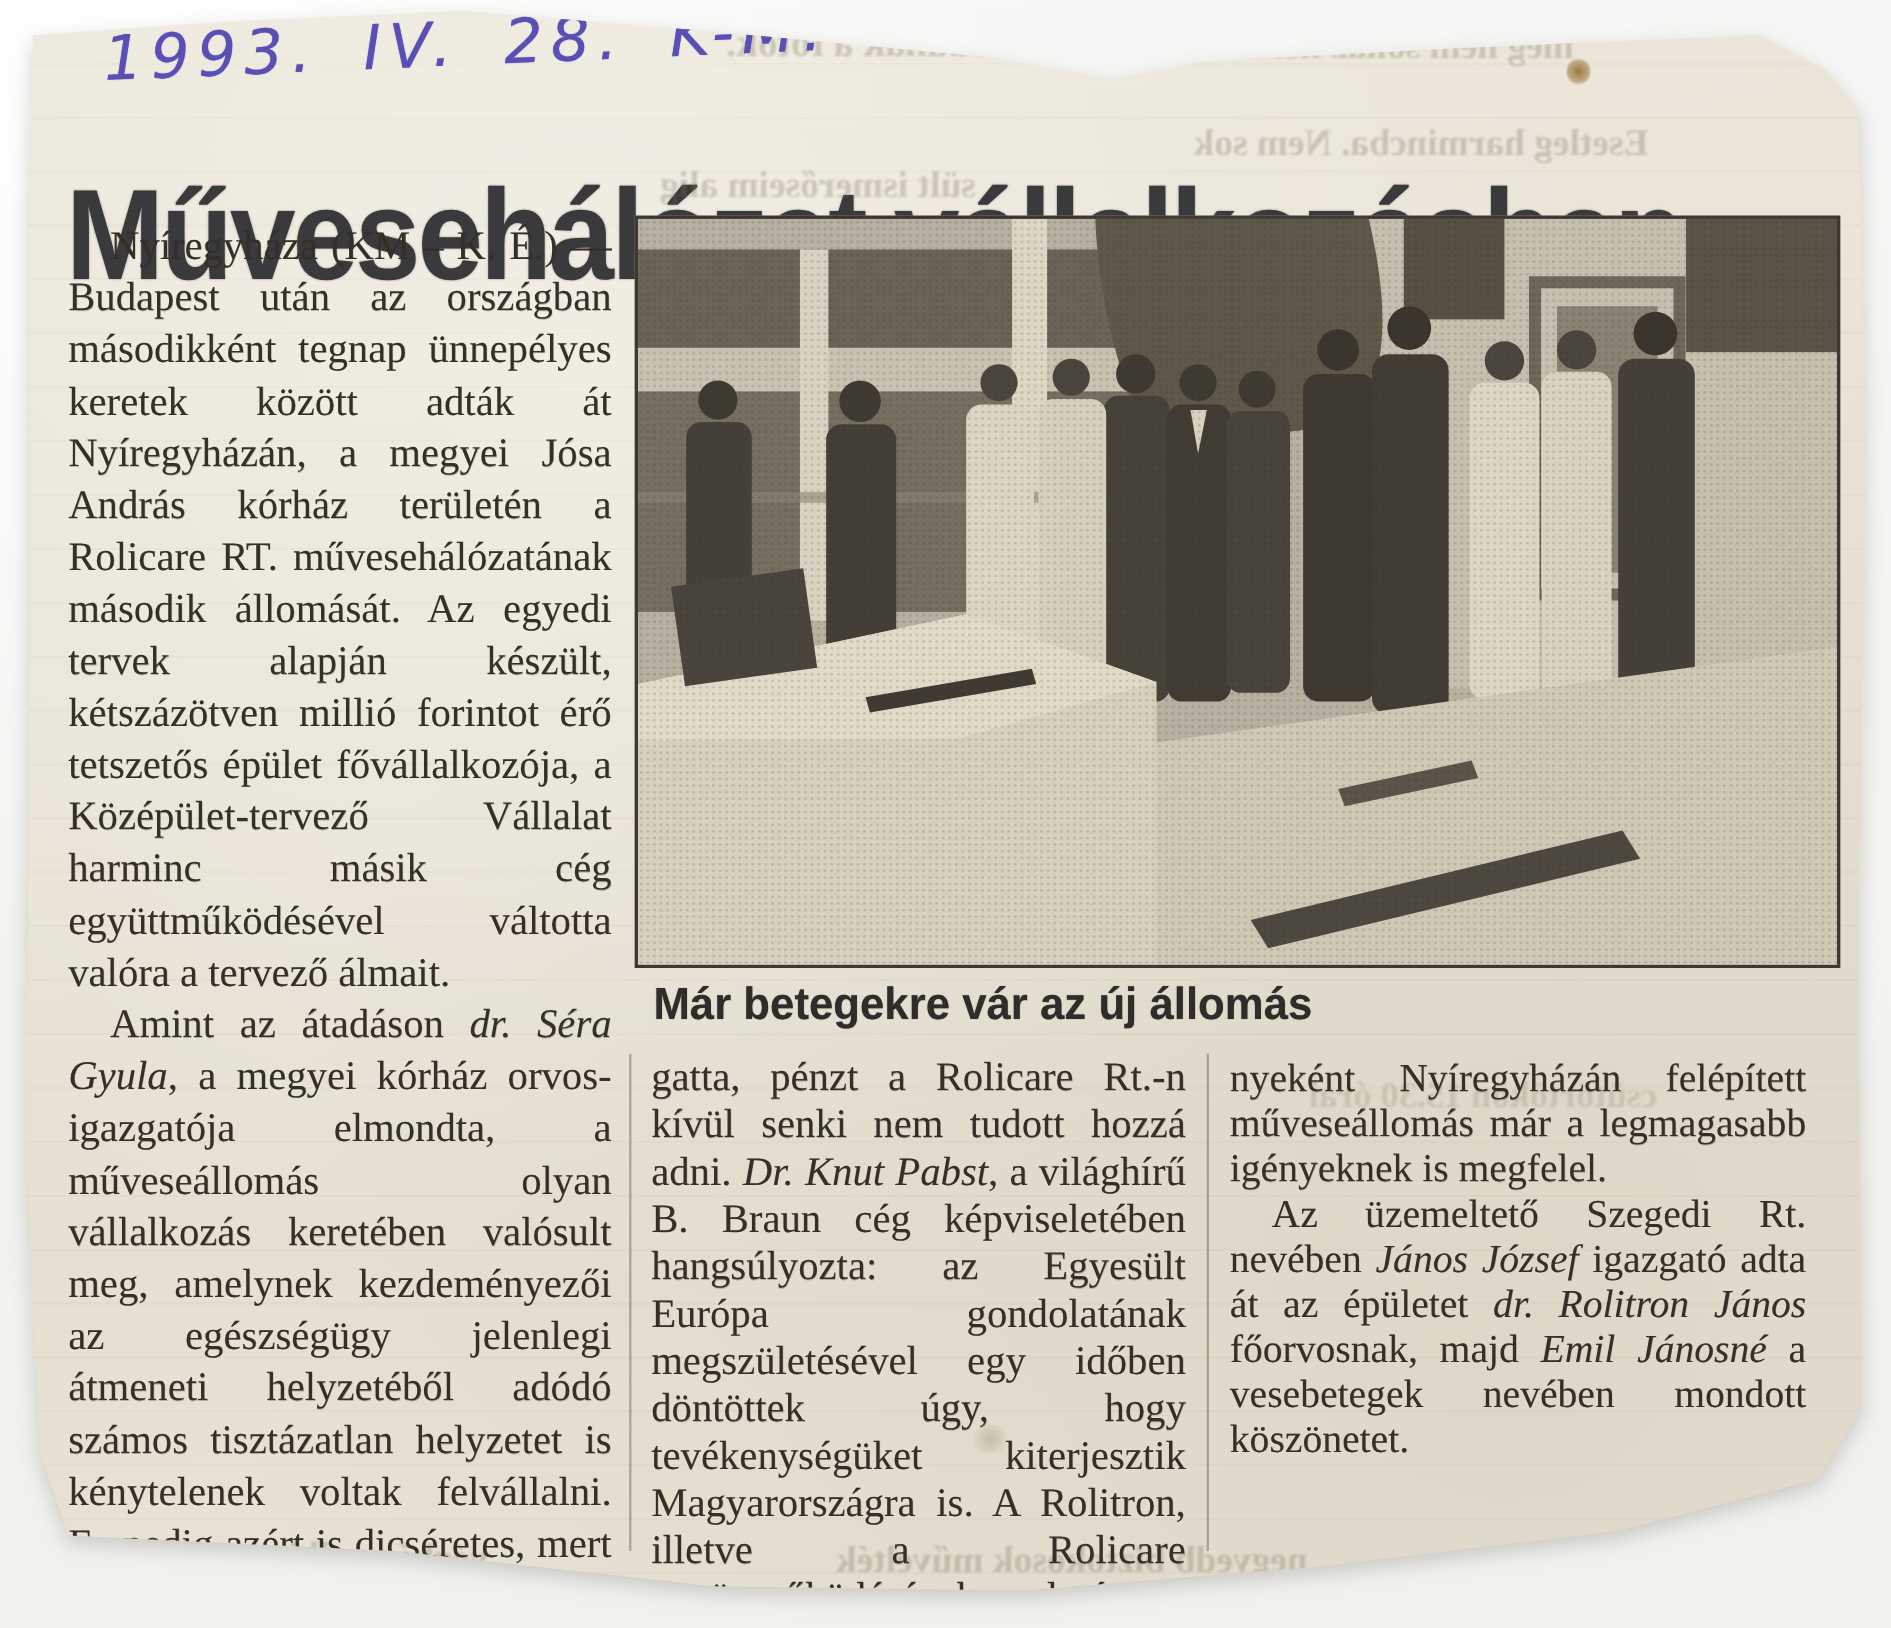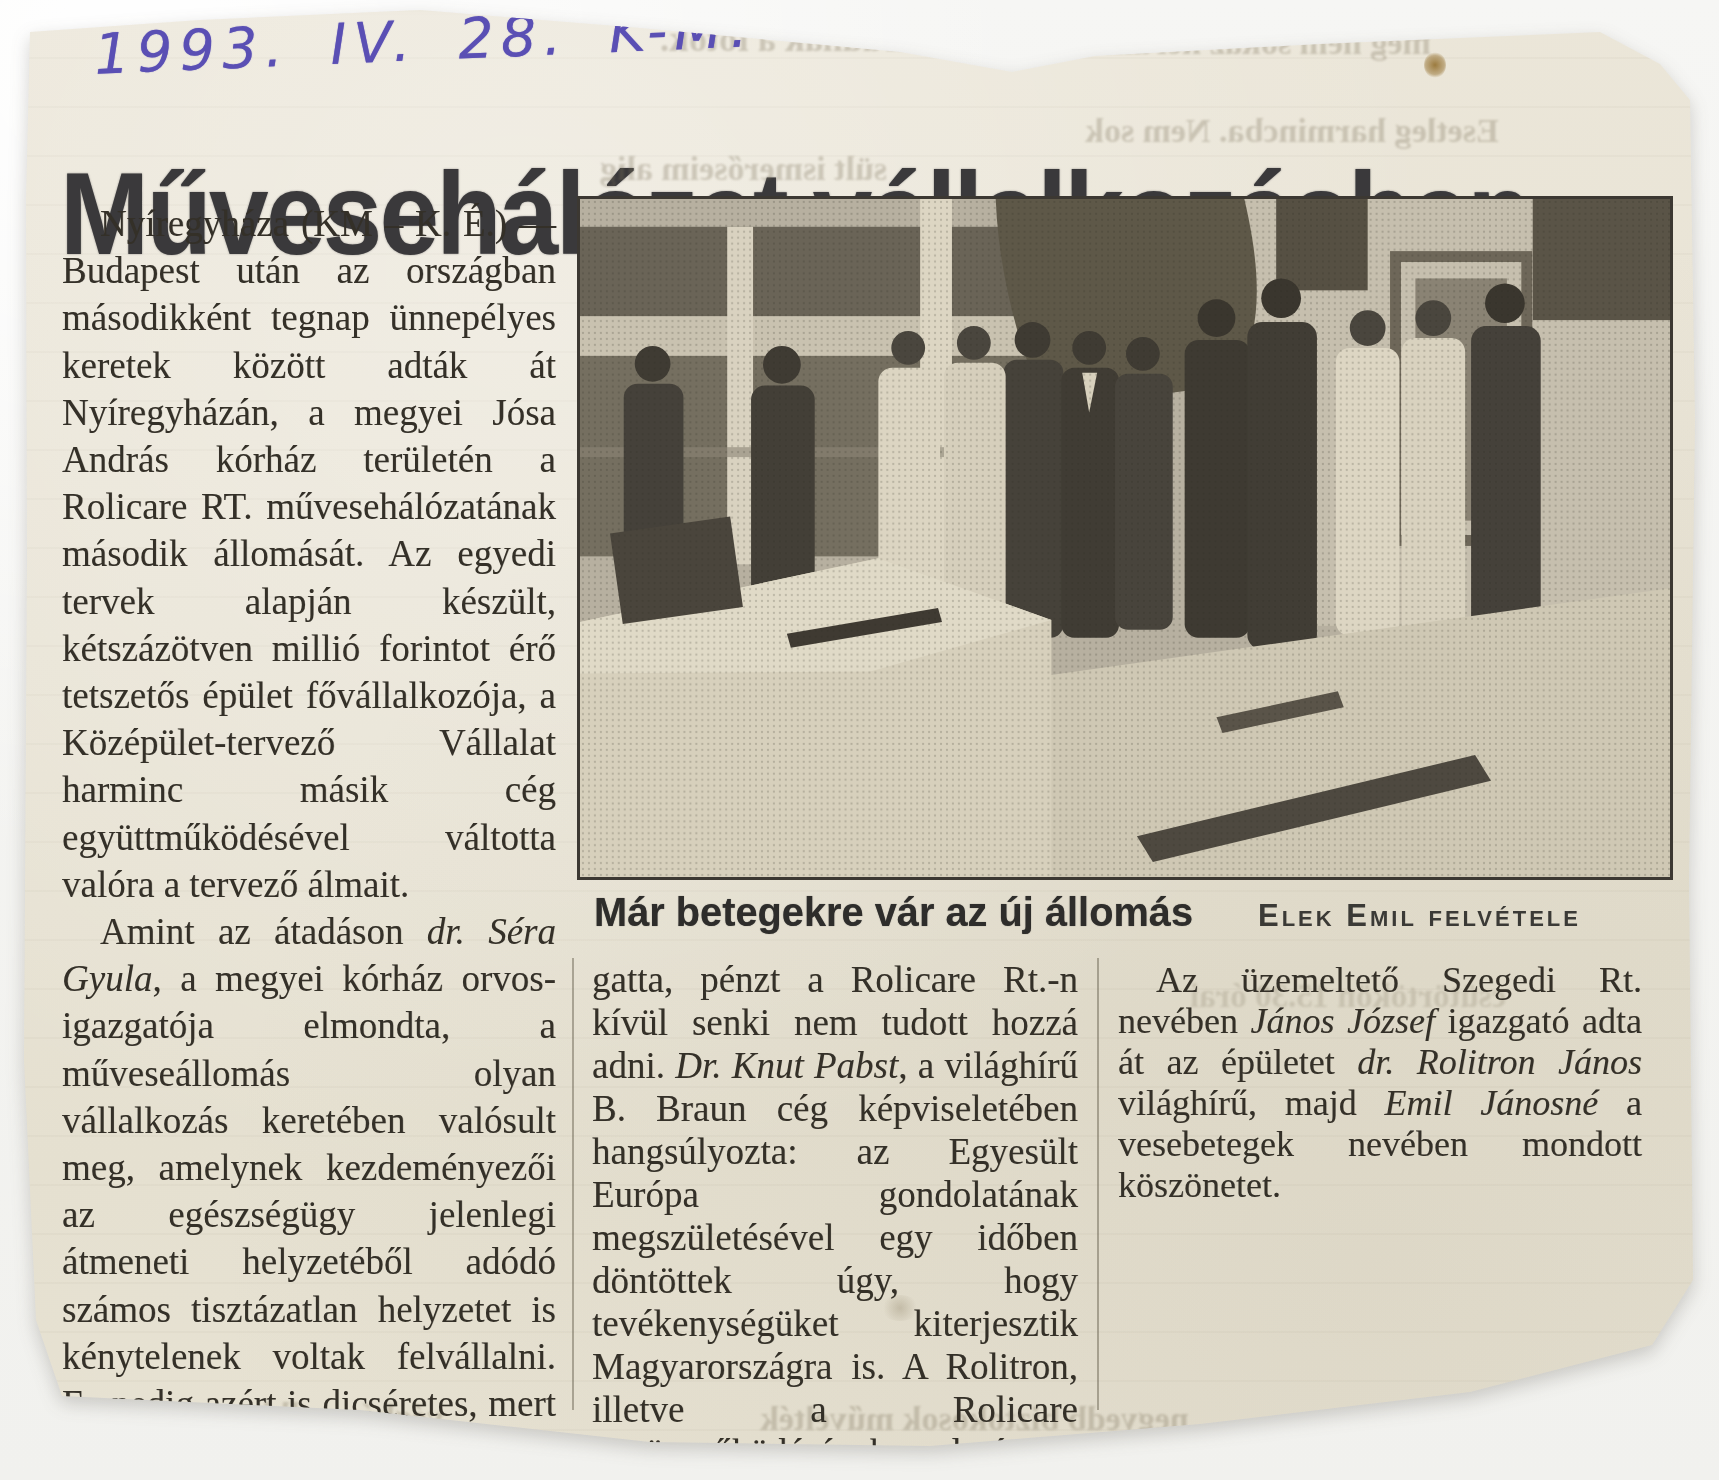--- a/index.html
+++ b/index.html
@@ -219,30 +219,30 @@
             <polygon points="208,438 360,412 364,426 212,452" fill="#3f3a32"></polygon>
             <polygon points="560,642 900,560 916,586 576,668" fill="#4e4940"></polygon>
             <polygon points="640,522 762,496 768,512 646,538" fill="#5a5449"></polygon>
           </g>
 
           <rect x="0" y="0" width="1096" height="683" fill="url(#ht)"></rect>
         </svg>
       </div>
 
       <div class="caption">Már betegekre vár az új állomás</div>
-      <div class="credit">Elek Emil felvétele</div>
 
       <div class="vrule r1"></div>
       <div class="vrule r2"></div>
 
       <div class="col col-mid">
           <p><span class="run-n">gatta, pénzt a Rolicare Rt.-n kívül senki nem tudott hozzá adni. </span><span class="run-i">Dr. Knut Pabst</span><span class="run-n">, a világhírű B. Braun cég képviseletében hangsúlyozta: az Egyesült Európa gondolatának megszületésével egy időben döntöttek úgy, hogy tevékenységüket kiterjesztik Magyarországra is. A Rolitron, illetve a Rolicare együttműködésének eredmé-</span></p>
         </div>
       <div class="col col-right">
-          <p class="indent"><span class="run-n">Az üzemeltető Szegedi Rt. nevében </span><span class="run-i">János József</span><span class="run-n"> igazgató adta át az épületet </span><span class="run-i">dr. Rolitron János</span><span class="run-n"> világhírű, majd </span><span class="run-i">Emil Jánosné</span><span class="run-n"> a vesebetegek nevében mondott köszönetet.</span></p>
+          <p><span class="run-n">nyeként Nyíregyházán felépített műveseállomás már a legmagasabb igényeknek is megfelel.</span></p>
+          <p class="indent"><span class="run-n">Az üzemeltető Szegedi Rt. nevében </span><span class="run-i">János József</span><span class="run-n"> igazgató adta át az épületet </span><span class="run-i">dr. Rolitron János</span><span class="run-n"> főorvosnak, majd </span><span class="run-i">Emil Jánosné</span><span class="run-n"> a vesebetegek nevében mondott köszönetet.</span></p>
         </div>
 
       <div class="stain s1"></div>
       <div class="stain s2"></div>
 
     </div>
   </div>
 </div>
 
 </body></html>

